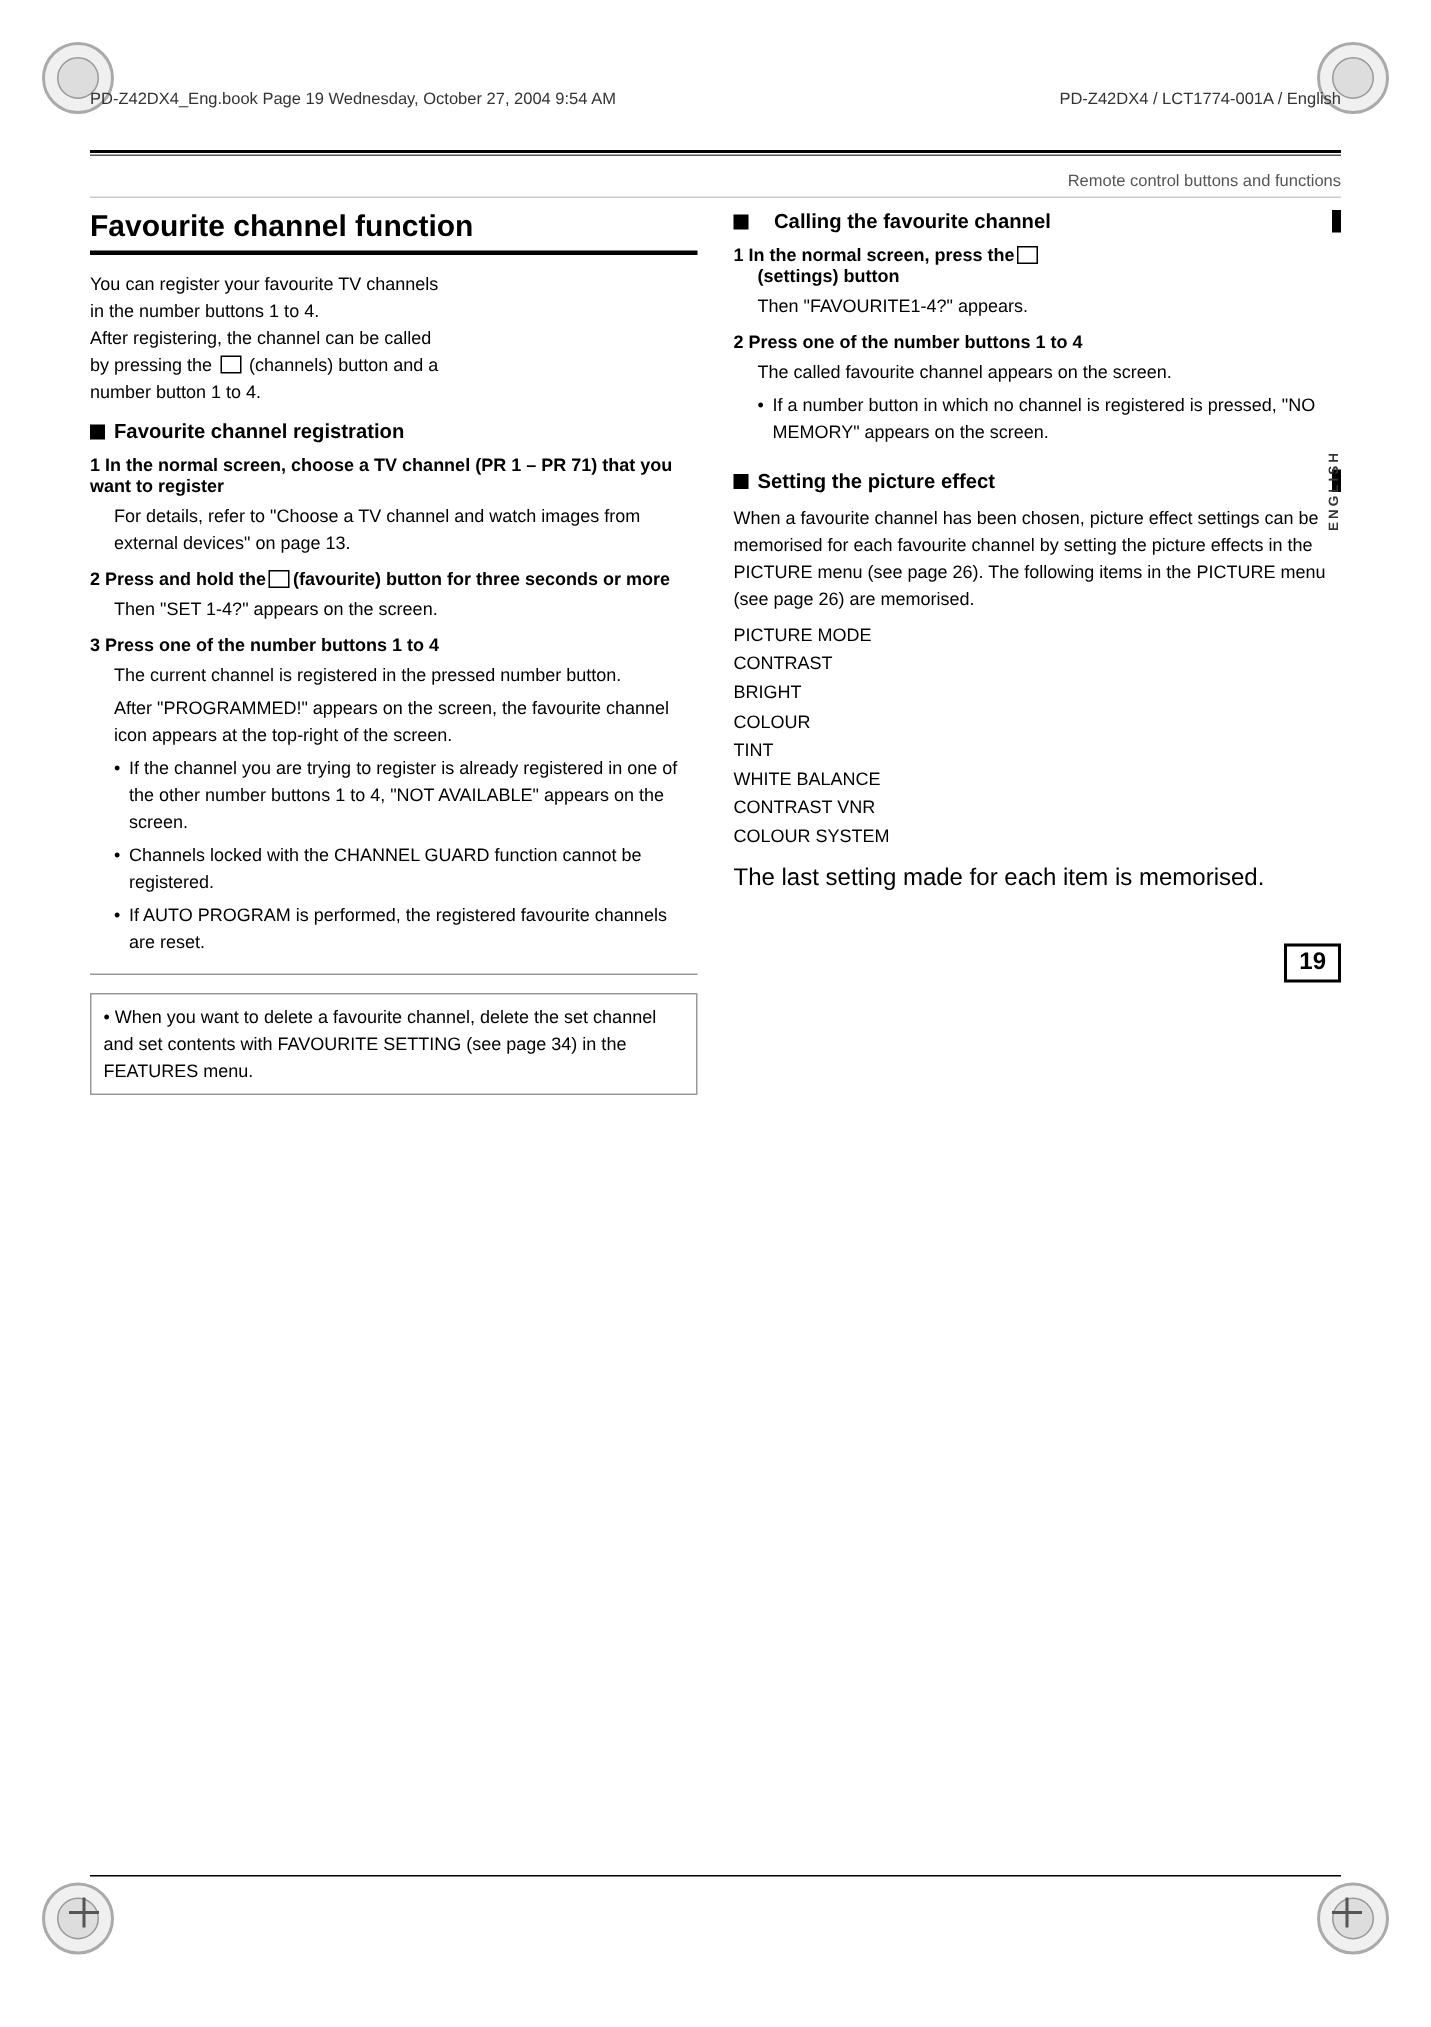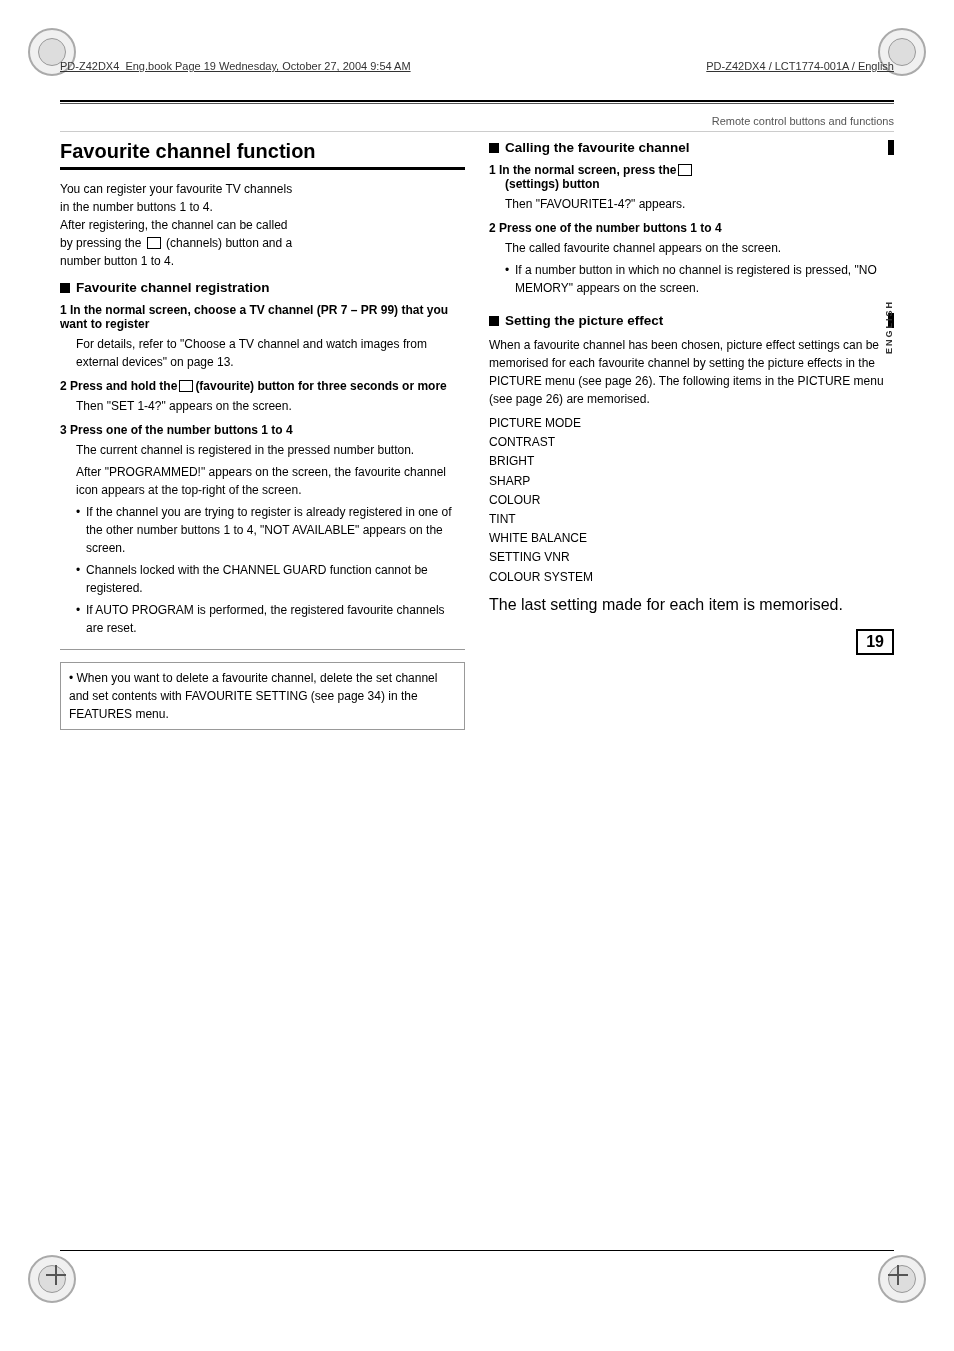--- a/index.html
+++ b/index.html
@@ -97,21 +97,20 @@
     .header {
       position: absolute;
       top: 60px;
       left: 60px;
       right: 60px;
       display: flex;
       justify-content: space-between;
       align-items: flex-start;
       font-size: 11px;
       color: #333;
-      text-decoration: underline;
     }
 
     
     .content-area {
       position: absolute;
       top: 115px;
       left: 60px;
       right: 60px;
       bottom: 110px;
     }
@@ -334,21 +333,21 @@
         <span>number button 1 to 4.</span>
       </div>
 
       <div class="subsection-heading">
         <span class="square-bullet"></span>
         <span>Favourite channel registration</span>
       </div>
 
       <div class="step">
         <div class="step-title">
-          <span class="step-number">1  </span><span>In the normal screen, choose a TV channel (PR 7 – PR 99) that you want to register</span>
+          <span class="step-number">1  </span><span>In the normal screen, choose a TV channel (PR 1 – PR 71) that you want to register</span>
         </div>
         <div class="step-body">For details, refer to "Choose a TV channel and watch images from external devices" on page 13.</div>
       </div>
 
       <div class="step">
         <div class="step-title">
           <span class="step-number">2  </span><span>Press and hold the</span><span class="fav-icon"></span><span>(favourite) button for three seconds or more</span>
         </div>
         <div class="step-body">Then "SET 1-4?" appears on the screen.</div>
       </div>
@@ -369,21 +368,21 @@
       <hr class="col-divider">
 
       <div class="note-box">• When you want to delete a favourite channel, delete the set channel and set contents with FAVOURITE SETTING (see page 34) in the FEATURES menu.</div>
 
     </div>
 
     <div class="col-right" style="position:relative;">
 
       <div style="display:flex;align-items:center;gap:6px;margin-bottom:8px;border-right:6px solid #000;padding-right:4px;">
         <span class="square-bullet"></span>
-        <span style="font-size:13.5px;font-weight:bold;">Calling the favourite channel</span>
+        <span style="font-size:13.5px;font-weight:bold;margin-left:11px;">Calling the favourite channel</span>
       </div>
 
       <div class="step">
         <div class="step-title">
           <span class="step-number">1  </span><span>In the normal screen, press the</span><span class="fav-icon"></span><br><span style="font-weight:bold;font-size:12px;padding-left:16px;">(settings) button</span>
         </div>
         <div class="step-body">Then "FAVOURITE1-4?" appears.</div>
       </div>
 
       <div class="step">
@@ -400,25 +399,24 @@
         <span class="square-bullet"></span>
         <span style="font-size:13.5px;font-weight:bold;">Setting the picture effect</span>
       </div>
 
       <div style="font-size:12px;line-height:1.5;margin-bottom:6px;">When a favourite channel has been chosen, picture effect settings can be memorised for each favourite channel by setting the picture effects in the PICTURE menu (see page 26). The following items in the PICTURE menu (see page 26) are memorised.</div>
 
       <div class="picture-items">
         <div>PICTURE MODE</div>
         <div>CONTRAST</div>
         <div>BRIGHT</div>
-        <div>SHARP</div>
         <div>COLOUR</div>
         <div>TINT</div>
         <div>WHITE BALANCE</div>
-        <div>SETTING VNR</div>
+        <div>CONTRAST VNR</div>
         <div>COLOUR SYSTEM</div>
       </div>
 
       <div style="font-size:16px;line-height:1.5;margin-top:6px;">The last setting made for each item is memorised.</div>
 
       <div class="vertical-label">ENGLISH</div>
 
       <div class="page-number">19</div>
 
     </div>

